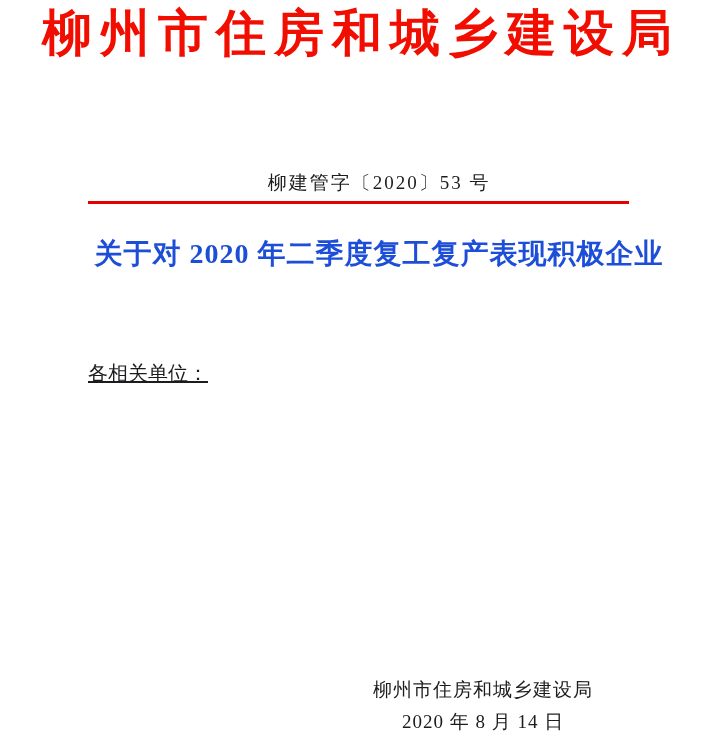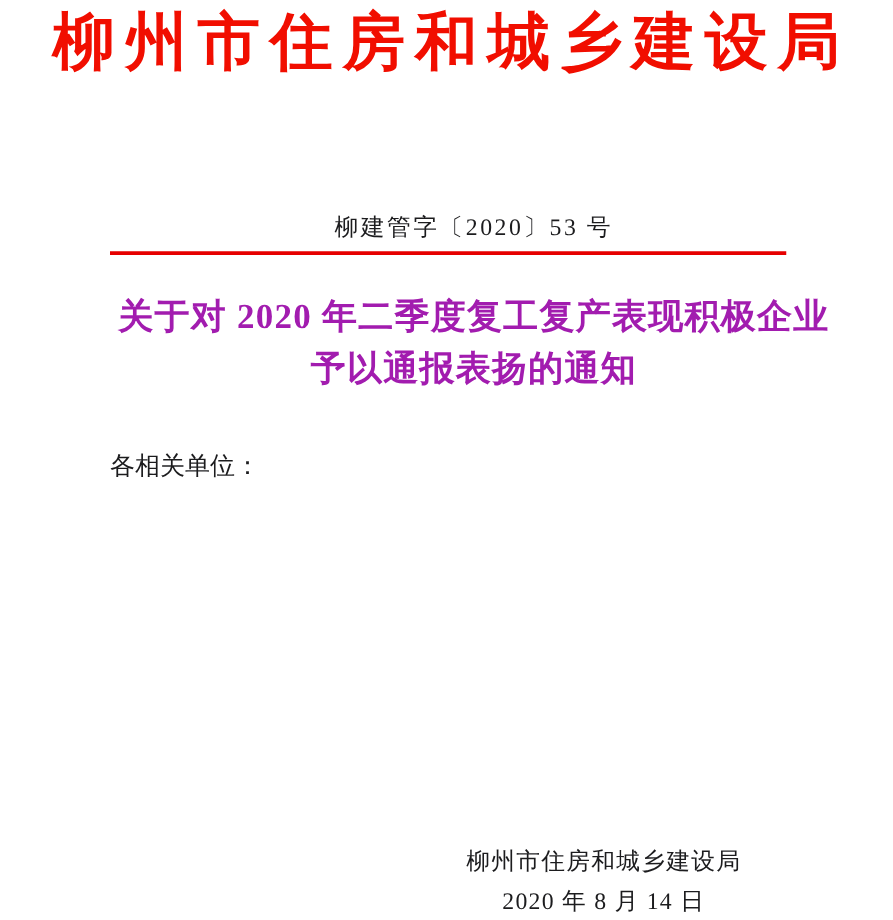--- a/index.html
+++ b/index.html
@@ -56,35 +56,36 @@
   }
   .notice-title{
     position:absolute;
     top:233px;
     left:0;
     width:714px;
     text-align:center;
     font-size:28px;
     font-weight:bold;
     line-height:42px;
-    color:#a21caf;
+    color:#1d4ed8;
     letter-spacing:1px;
     padding-left:44px;
   }
   .doc-body{
     position:absolute;
     top:357px;
     left:88px;
     width:544px;
     font-size:20px;
     line-height:32px;
     color:var(--ink);
   }
   .salutation{
     text-align:left;
+    text-decoration:underline;
   }
   .body-paragraph{
     text-indent:2em;
     text-align:justify;
     letter-spacing:0.5px;
   }
   .attachment-line{
     margin-top:32px;
     text-indent:2em;
   }
@@ -105,21 +106,20 @@
 <div class="page">
 
   <div class="agency-header">柳州市住房和城乡建设局</div>
 
   <div class="doc-number">柳建管字〔2020〕53 号</div>
 
   <div class="red-divider"></div>
 
   <div class="notice-title">
     <div>关于对 2020 年二季度复工复产表现积极企业</div>
-    <div>予以通报表扬的通知</div>
   </div>
 
   <div class="doc-body">
     <p class="salutation">各相关单位：</p>
   </div>
 
   <div class="signature-block">
     <div>柳州市住房和城乡建设局</div>
     <div>2020 年 8 月 14 日</div>
   </div>

